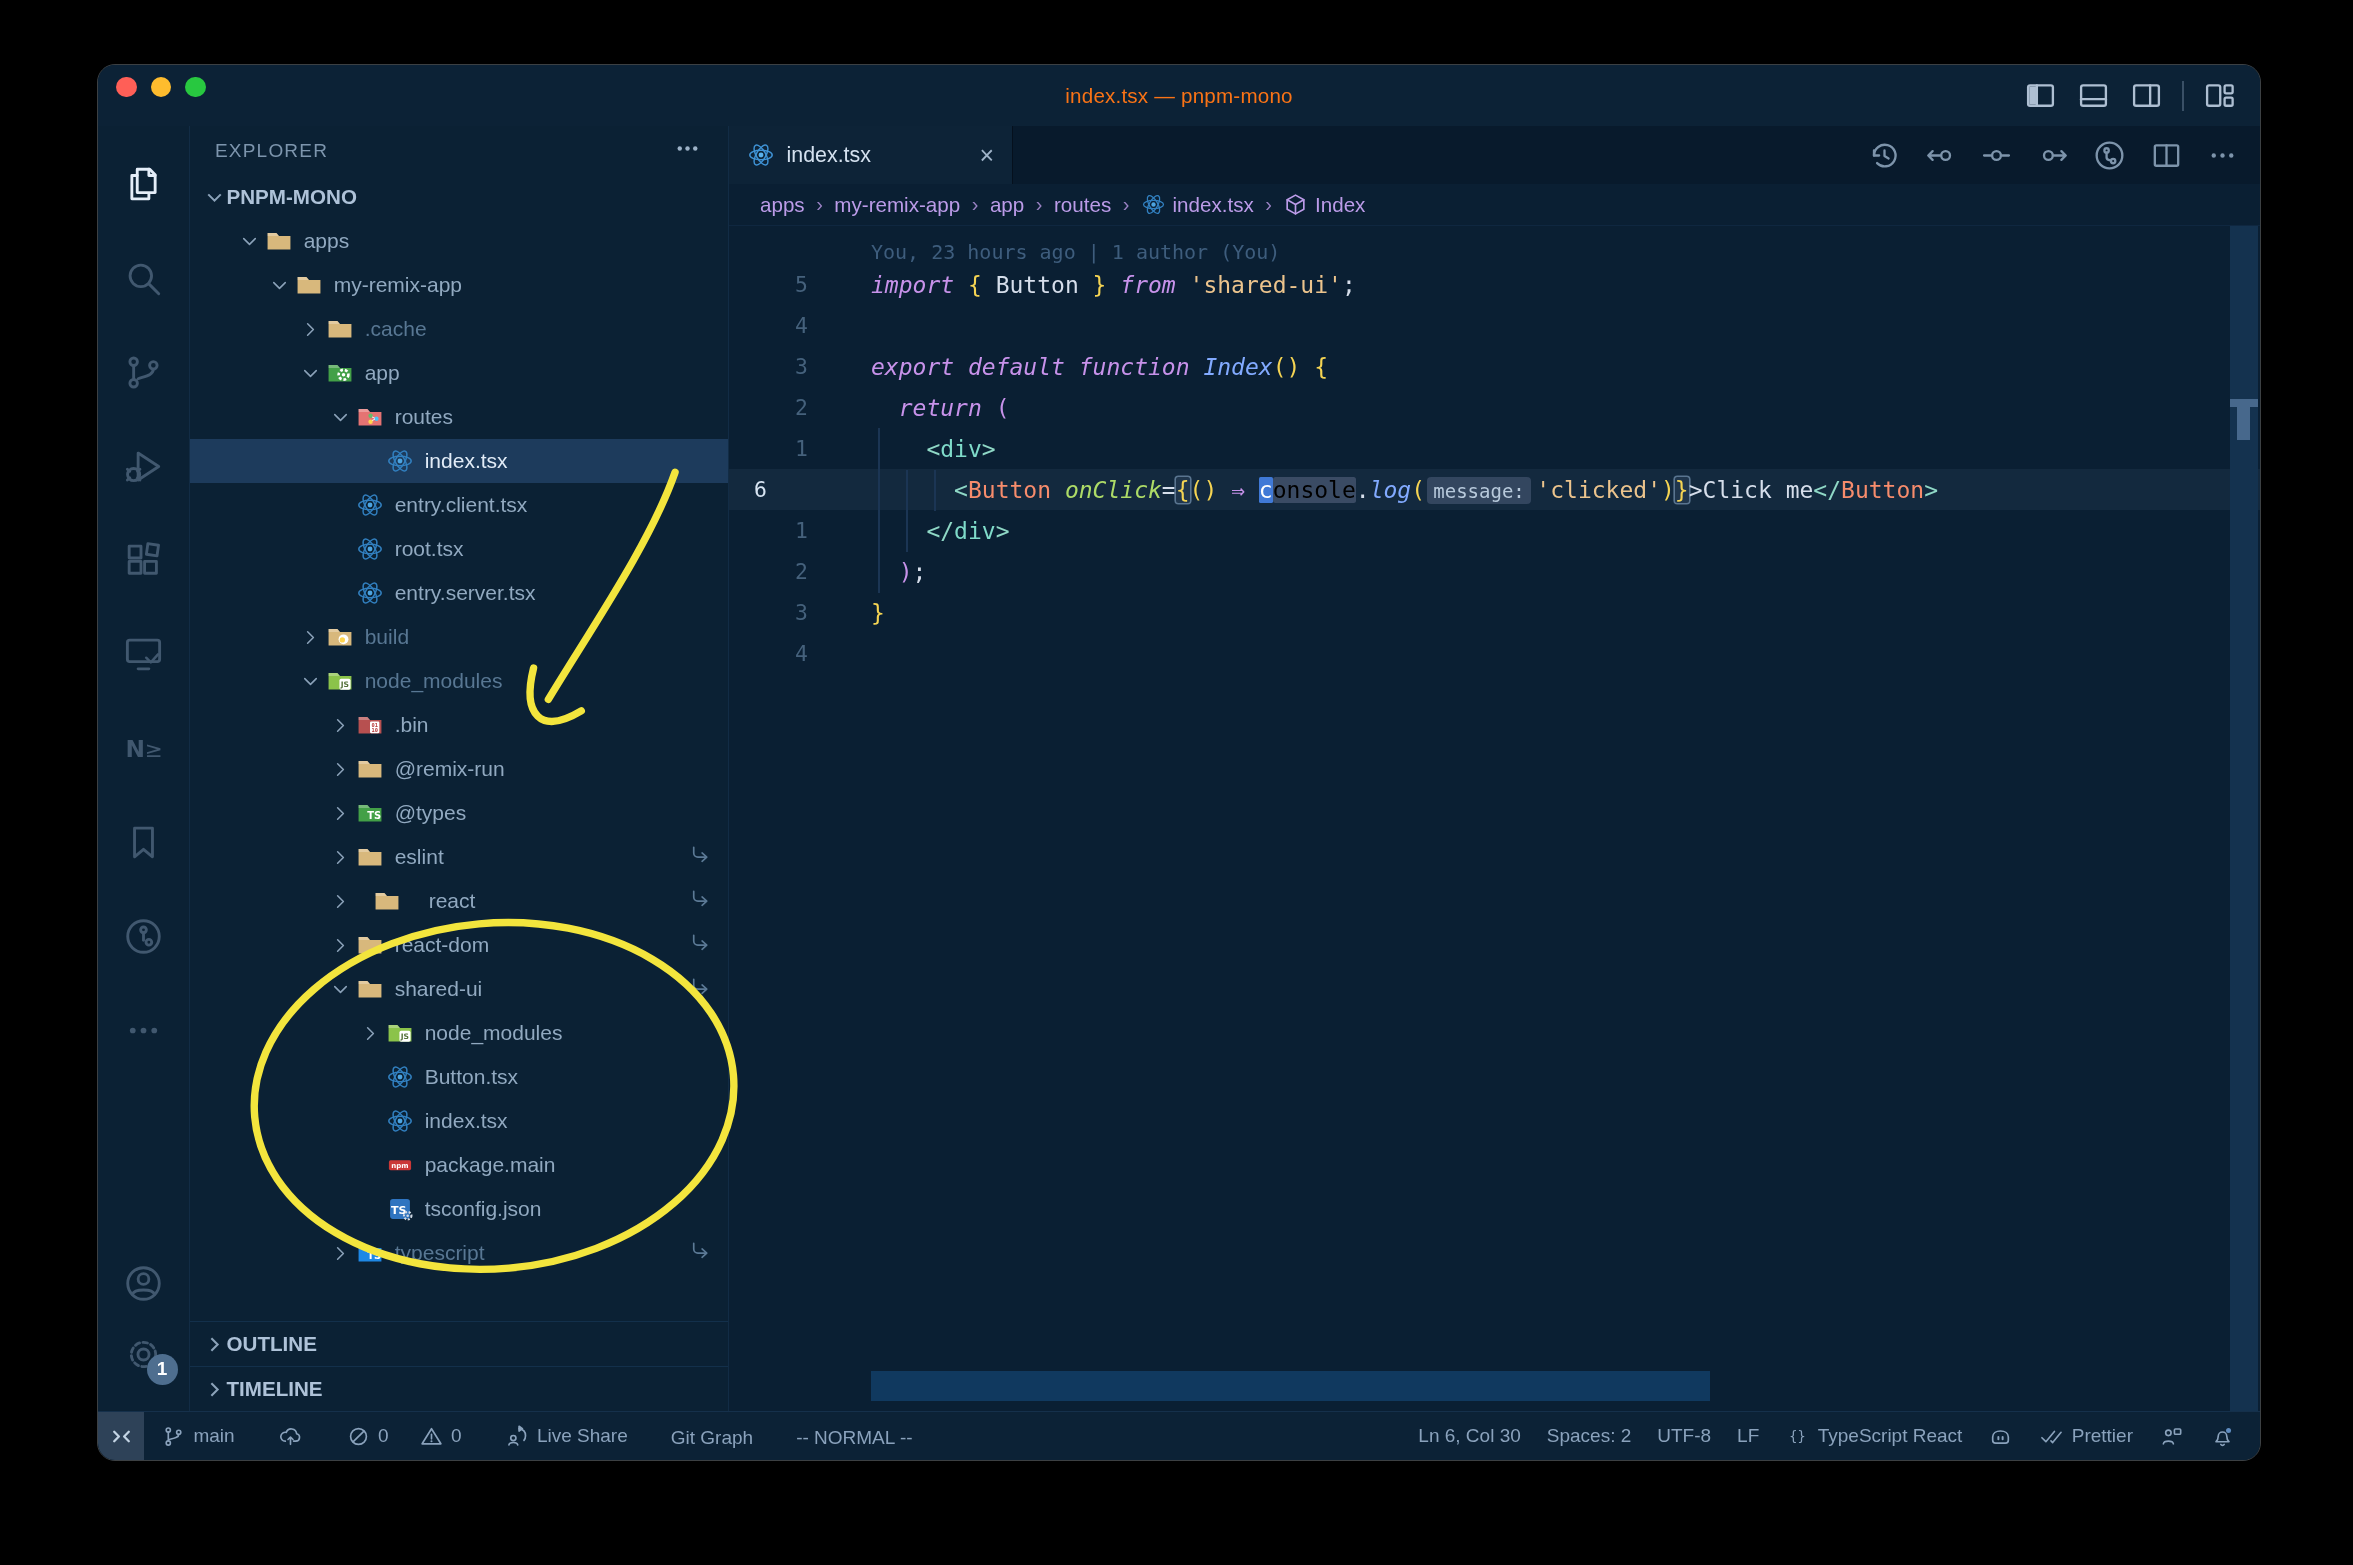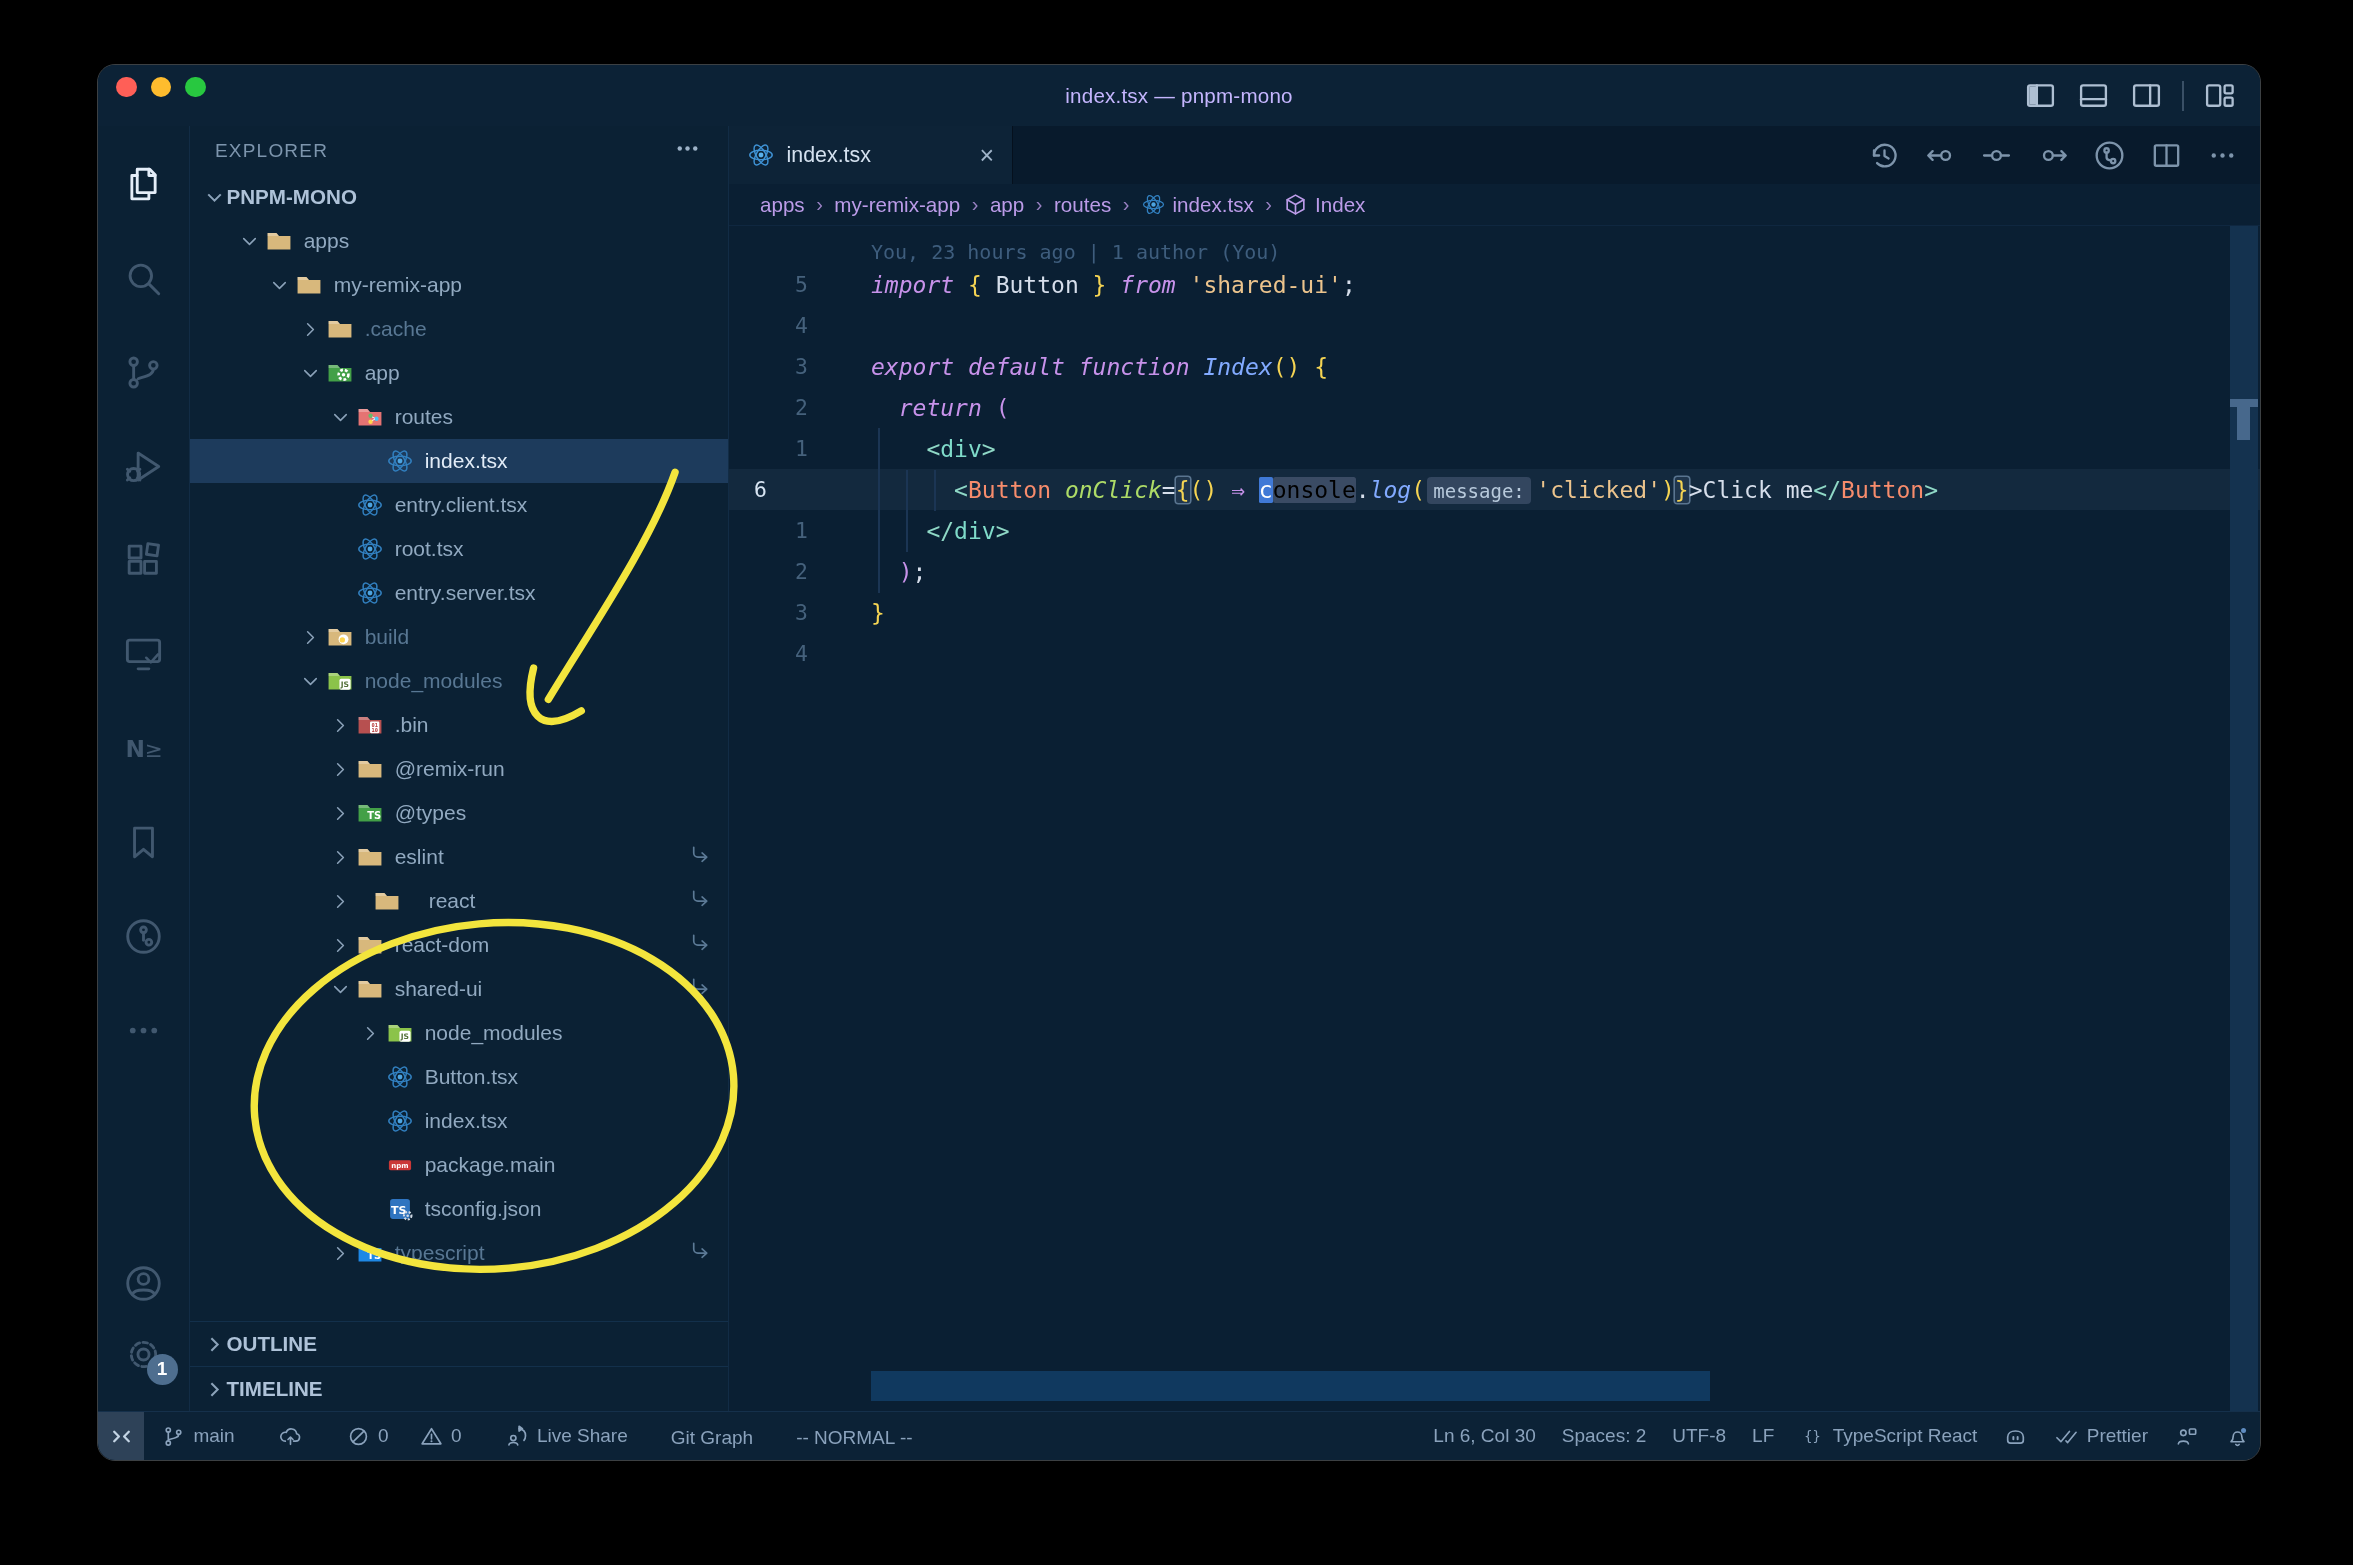--- a/index.html
+++ b/index.html
@@ -4,21 +4,21 @@
 <style>
   html,body{margin:0;padding:0;background:#000;}
   .canvas{position:relative;width:2354px;height:1565px;background:#000;overflow:hidden;
           font-family:"Liberation Sans","DejaVu Sans",sans-serif;}
   .window{position:absolute;left:97px;top:64px;width:2164px;height:1397px;background:#0b2134;
           border:0.8px solid #3c4043;border-radius:18px;overflow:hidden;display:flex;flex-direction:column;box-sizing:border-box;}
   
   .titlebar{position:relative;height:61px;flex:0 0 61px;background:#0c2236;display:flex;align-items:center;justify-content:center;}
   .traffic{position:absolute;left:18px;top:11.5px;display:flex;gap:14px;}
   .light{width:20.6px;height:20.6px;border-radius:50%;}
-  .win-title{color:#c4b5fd;font-size:20.6px;letter-spacing:0.2px;}
+  .win-title{color:#f97316;font-size:20.6px;letter-spacing:0.2px;}
   .tb-icons{position:absolute;right:23px;top:13px;display:flex;align-items:center;gap:18px;color:#aebfd2;}
   .tb-icons svg{width:35px;height:35px;}
   .tb-sep{width:1.6px;height:30px;background:#3a5066;}
   
   .main{flex:1;display:flex;min-height:0;}
   .activitybar{width:91px;flex:0 0 91px;background:#0b2134;border-right:1.6px solid #122c45;display:flex;flex-direction:column;align-items:center;}
   .act-top{display:flex;flex-direction:column;margin-top:11.5px;}
   .act-item{width:91px;height:94px;display:flex;align-items:center;justify-content:center;color:#41586f;position:relative;cursor:pointer;}
   .act-item.active{color:#e4edf8;}
   .act-item svg{width:43px;height:43px;}
@@ -82,21 +82,21 @@
   .iguide{position:absolute;width:1.6px;background:#1b3554;}
   .vscroll{position:absolute;top:0;bottom:0;right:1.6px;width:28px;background:#14324f;}
   .vs-mark-h{position:absolute;left:0;right:0;top:173px;height:8.2px;background:#47688c;}
   .vs-mark-v{position:absolute;left:6.6px;width:13px;top:181px;height:33px;background:#47688c;}
   .hscroll{position:absolute;bottom:10px;left:142px;width:839px;height:30px;background:#10395f;}
   
   .statusbar{height:48px;flex:0 0 48px;background:#0c2236;border-top:1.6px solid #15304b;display:flex;align-items:center;color:#8aa2bc;font-size:19px;position:relative;}
   .remote-box{width:46px;height:100%;background:#2e4258;border-bottom-left-radius:16.5px;display:flex;align-items:center;justify-content:center;color:#c3d4e4;cursor:pointer;}
   .remote-box svg{width:25px;height:25px;}
   .st-left{display:flex;align-items:flex-end;gap:43px;padding-left:17px;}
-  .st-right{margin-left:auto;display:flex;align-items:center;gap:26px;padding-right:10px;}
+  .st-right{margin-left:auto;display:flex;align-items:center;gap:26px;padding-right:25px;}
   .st-item{display:flex;align-items:center;gap:7.4px;cursor:pointer;white-space:nowrap;}
   .st-item.tight{margin-left:-13px;}
   .st-item svg{width:25px;height:25px;}
   
   .anno{position:absolute;left:0;top:0;pointer-events:none;}
 </style>
 </head>
 <body>
 
 <div class="canvas">

